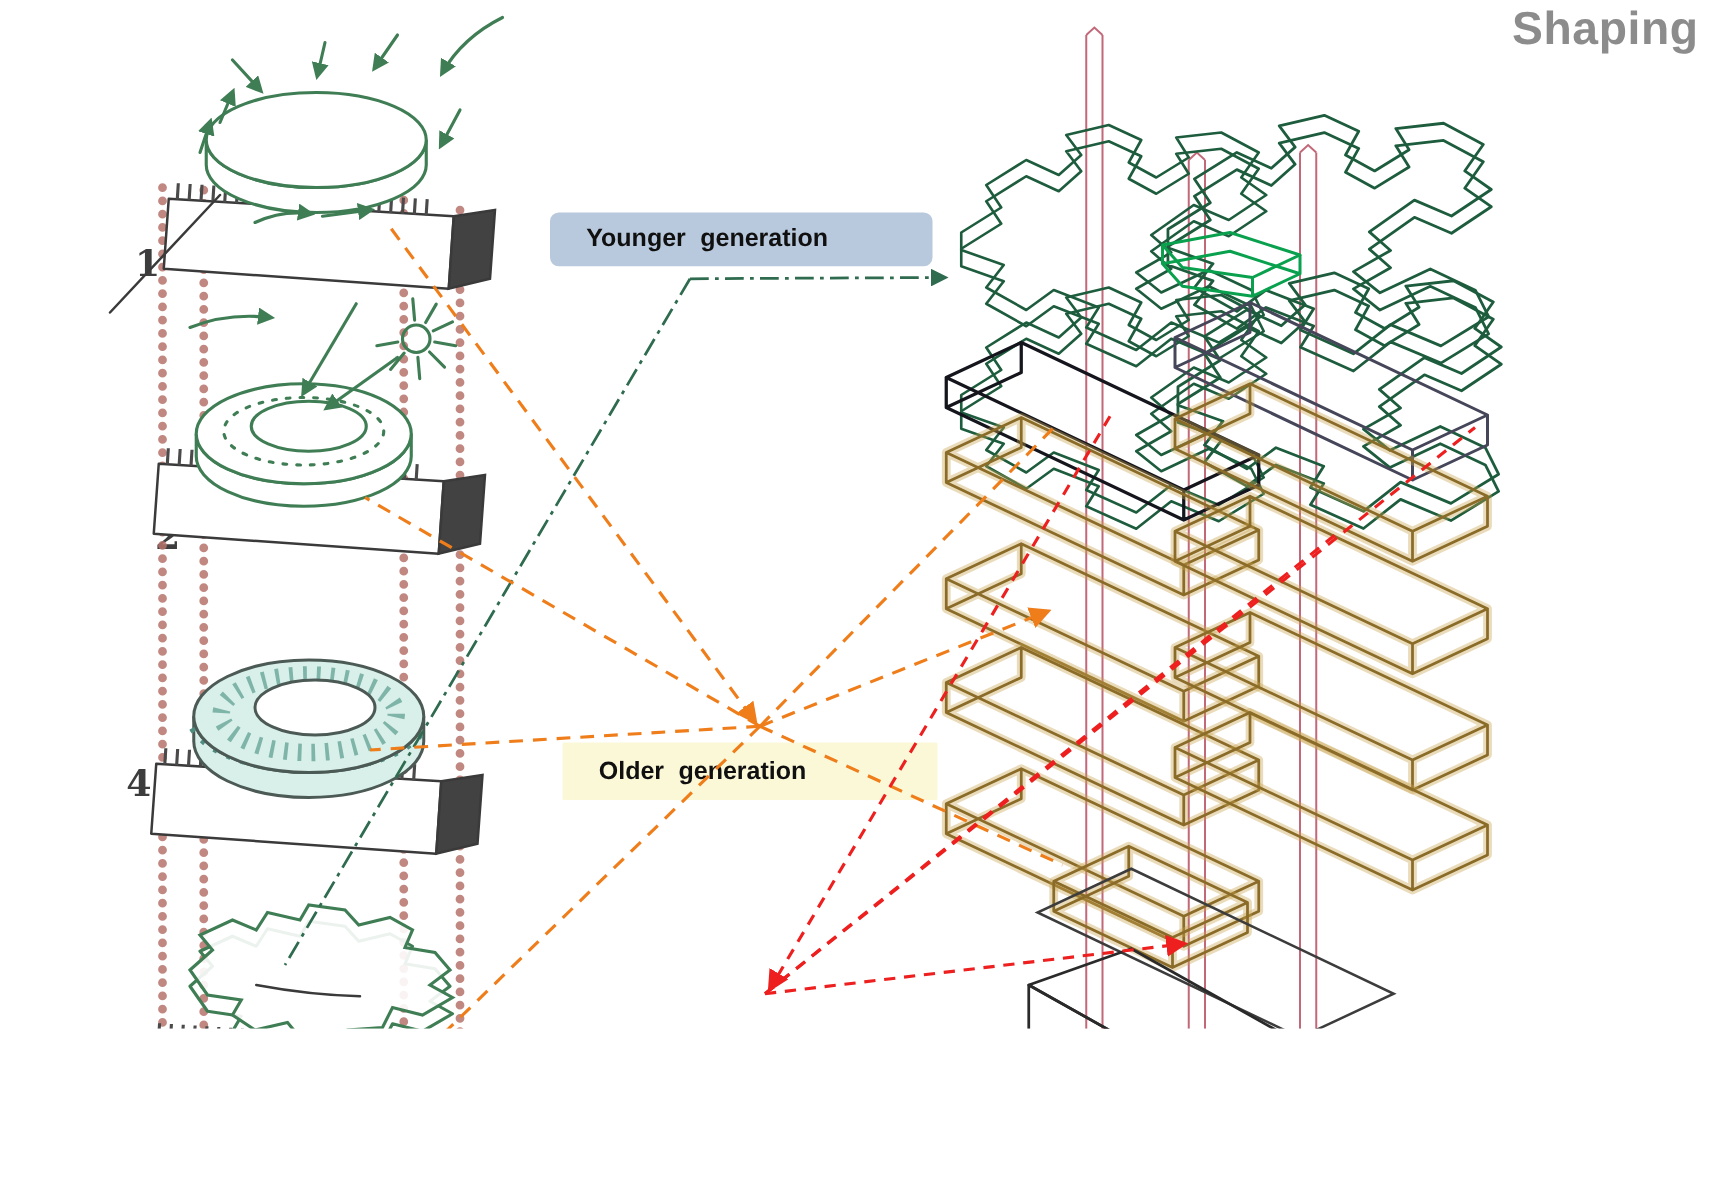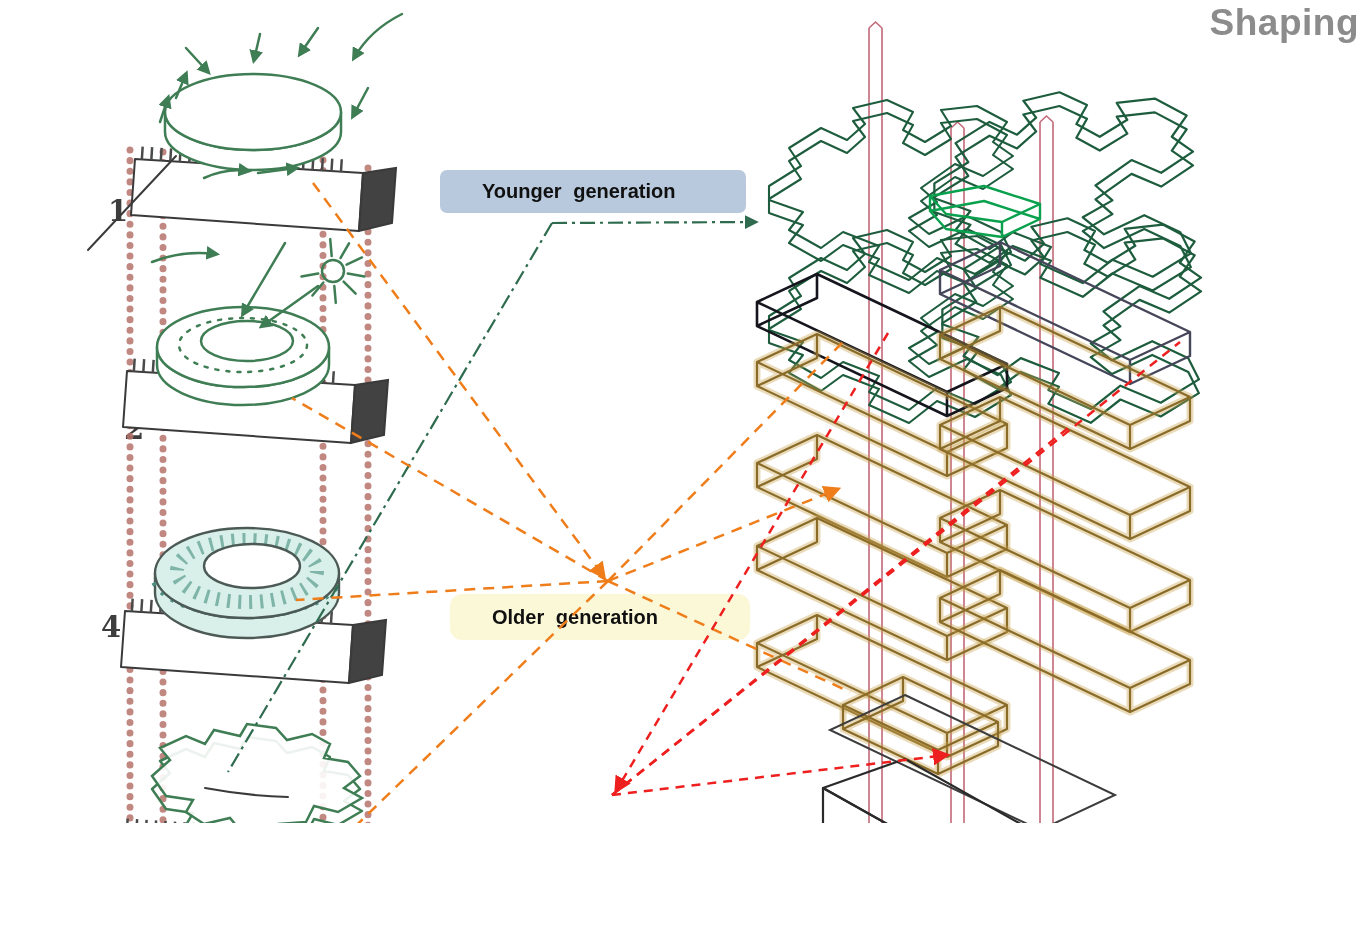--- a/index.html
+++ b/index.html
@@ -2,22 +2,22 @@
 <html style="--titleGray: #8c8c8c; --youngerBg: #b8c9dd; --olderBg: #fbf8d8; --publicBg: #f8cda2; --ink: #3a3a3a; --sketchGreen: #3f7d54; --tealFill: #d9efe9; --dottedColumn: #b5736b; --plateGreen: #1d5c3d; --highlightGreen: #0aa14e; --barTan: #8a6b28; --tanGlow: #c8a44c; --barGray: #46465a; --barBlack: #15151d; --columnPink: #c26878; --orange: #ef7d1a; --red: #ee1f1f; --greenDashdot: #2e6b4f;"><head>
 <meta charset="utf-8">
 <style>
   html,body{margin:0;padding:0;background:#fff;}
   #canvas{position:relative;width:1371px;height:823px;background:#fff;overflow:hidden;
           font-family:"Liberation Sans",sans-serif;}
   #page-title{position:absolute;top:2px;right:12px;font-size:37px;font-weight:700;
               color:var(--titleGray);letter-spacing:.5px;z-index:1;}
   .tag{position:absolute;z-index:1;display:flex;align-items:center;height:100%;
        box-sizing:border-box;font-weight:700;font-size:20px;color:#101010;
-       word-spacing:6px;padding-left:42px;}
-  .tagbox{position:absolute;z-index:1;border-radius:12px;}
+       word-spacing:6px;padding-left:29px;}
+  .tagbox{position:absolute;z-index:1;border-radius:1px;}
   #tag-younger{left:440px;top:170px;width:306px;height:43px;background:var(--youngerBg);border-radius:7px;}
   #tag-older{left:450px;top:594px;width:300px;height:46px;background:var(--olderBg);}
   #tag-public{left:452px;top:809px;width:304px;height:47px;background:var(--publicBg);}
   .sketch-num{position:absolute;z-index:1;font-family:"DejaVu Serif",serif;font-weight:700;
               font-size:29px;color:#3d3d3d;}
   #num-1{left:108px;top:194px;}
   #num-2{left:124px;top:412px;}
   #num-4{left:101px;top:610px;}
   #num-5{left:92px;top:860px;font-size:33px;}
   svg{position:absolute;left:0;top:0;z-index:2;pointer-events:none;}

